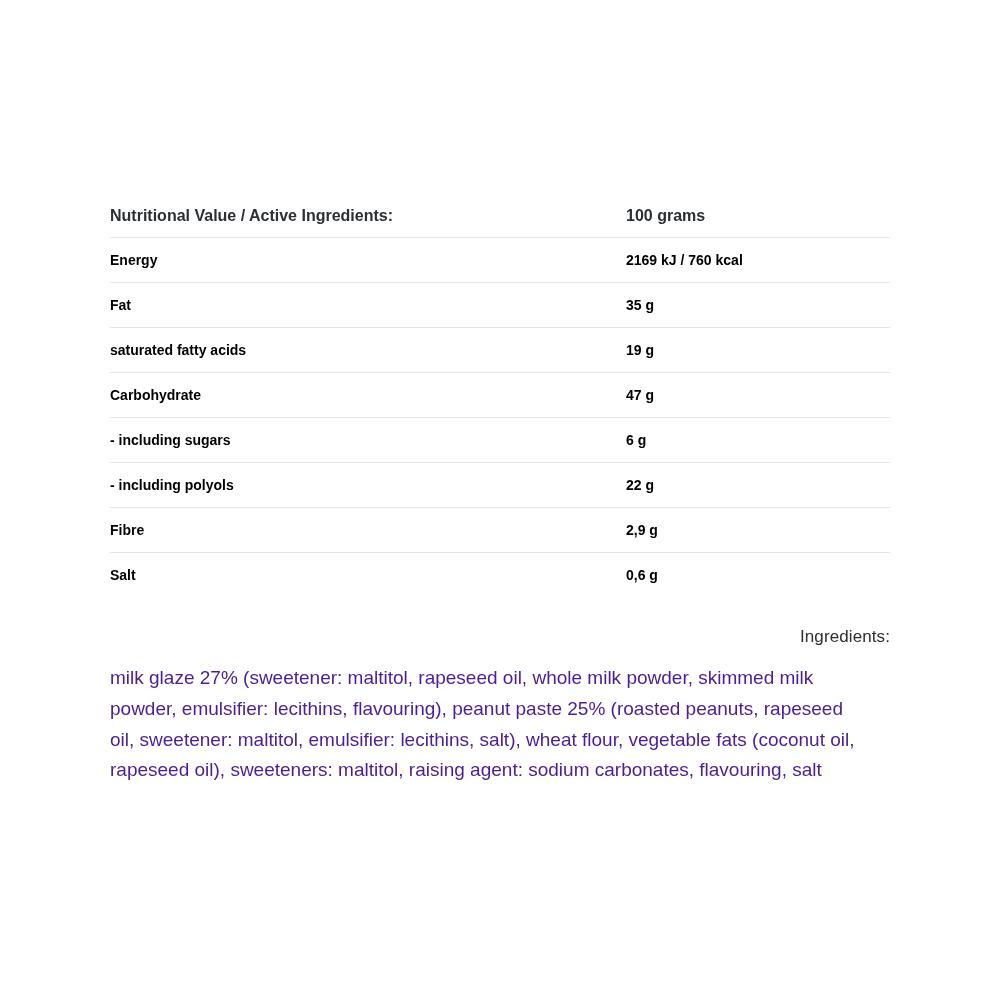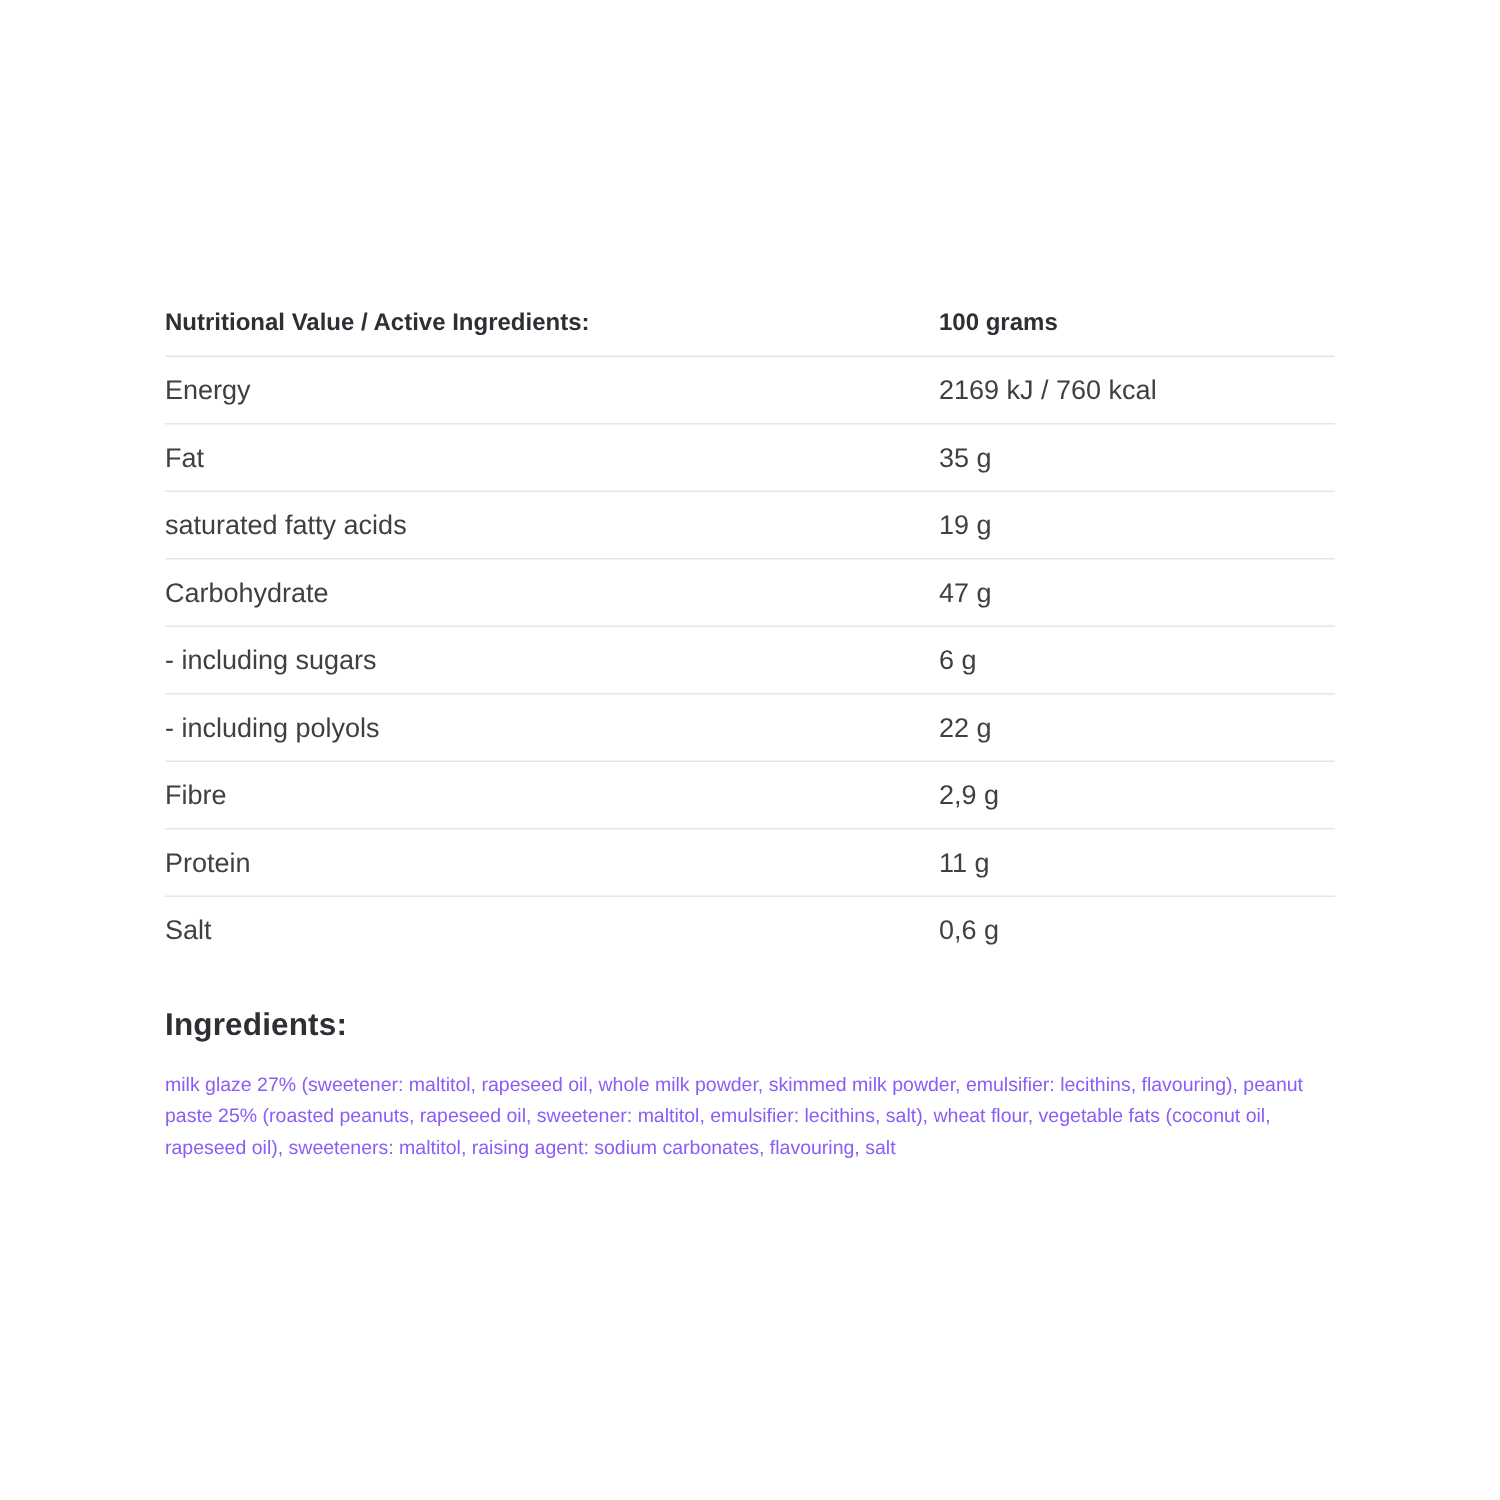--- a/index.html
+++ b/index.html
@@ -22,54 +22,55 @@
     padding: 195px 110px 0 110px;
   }
   table.nutrition {
     width: 780px;
     border-collapse: collapse;
     table-layout: fixed;
   }
   table.nutrition th,
   table.nutrition td {
     text-align: left;
-    font-weight: normal;
-    font-size: 18px;
-    color: #404040;
+    font-weight: bold;
+    font-size: 14px;
+    color: #000000;
     padding: 0;
     height: 44px;
     vertical-align: middle;
     border-bottom: 1px solid #e6e6e6;
   }
   table.nutrition thead th {
     font-weight: bold;
     font-size: 16px;
     color: #2c2f33;
     height: 42px;
   }
   col.col-label { width: 516px; }
   col.col-value { width: 264px; }
   td.label, th.label { padding-left: 2px; }
   td.value, th.value { padding-left: 2px; margin-left: 48px; }
   td.indent { padding-left: 32px; margin-left: 36px; }
   tr.last td { border-bottom: none; }
 
   .ingredients-heading {
     margin-top: 30px;
-    font-weight: bold;
-    font-size: 21px;
+    font-weight: normal;
+    font-size: 17px;
     color: #2c2f33;
     letter-spacing: 0.1px;
+    text-align: right;
   }
   .ingredients-body {
     margin-top: 16px;
     width: 760px;
-    font-size: 13px;
+    font-size: 19px;
     line-height: 1.62;
-    color: #8b5cf6;
+    color: #4c1d95;
   }
 </style>
 </head>
 <body>
 
 <div class="page">
 
   <table class="nutrition">
     <colgroup>
       <col class="col-label">
@@ -103,24 +104,20 @@
         <td class="value">6 g</td>
       </tr>
       <tr>
         <td class="label indent">- including polyols</td>
         <td class="value">22 g</td>
       </tr>
       <tr>
         <td class="label">Fibre</td>
         <td class="value">2,9 g</td>
       </tr>
-      <tr>
-        <td class="label">Protein</td>
-        <td class="value">11 g</td>
-      </tr>
       <tr class="last">
         <td class="label">Salt</td>
         <td class="value">0,6 g</td>
       </tr>
     </tbody>
   </table>
 
   <div class="ingredients-heading">Ingredients:</div>
   <div class="ingredients-body">milk glaze 27% (sweetener: maltitol, rapeseed oil, whole milk powder, skimmed milk powder, emulsifier: lecithins, flavouring), peanut paste 25% (roasted peanuts, rapeseed oil, sweetener: maltitol, emulsifier: lecithins, salt), wheat flour, vegetable fats (coconut oil, rapeseed oil), sweeteners: maltitol, raising agent: sodium carbonates, flavouring, salt</div>
 

